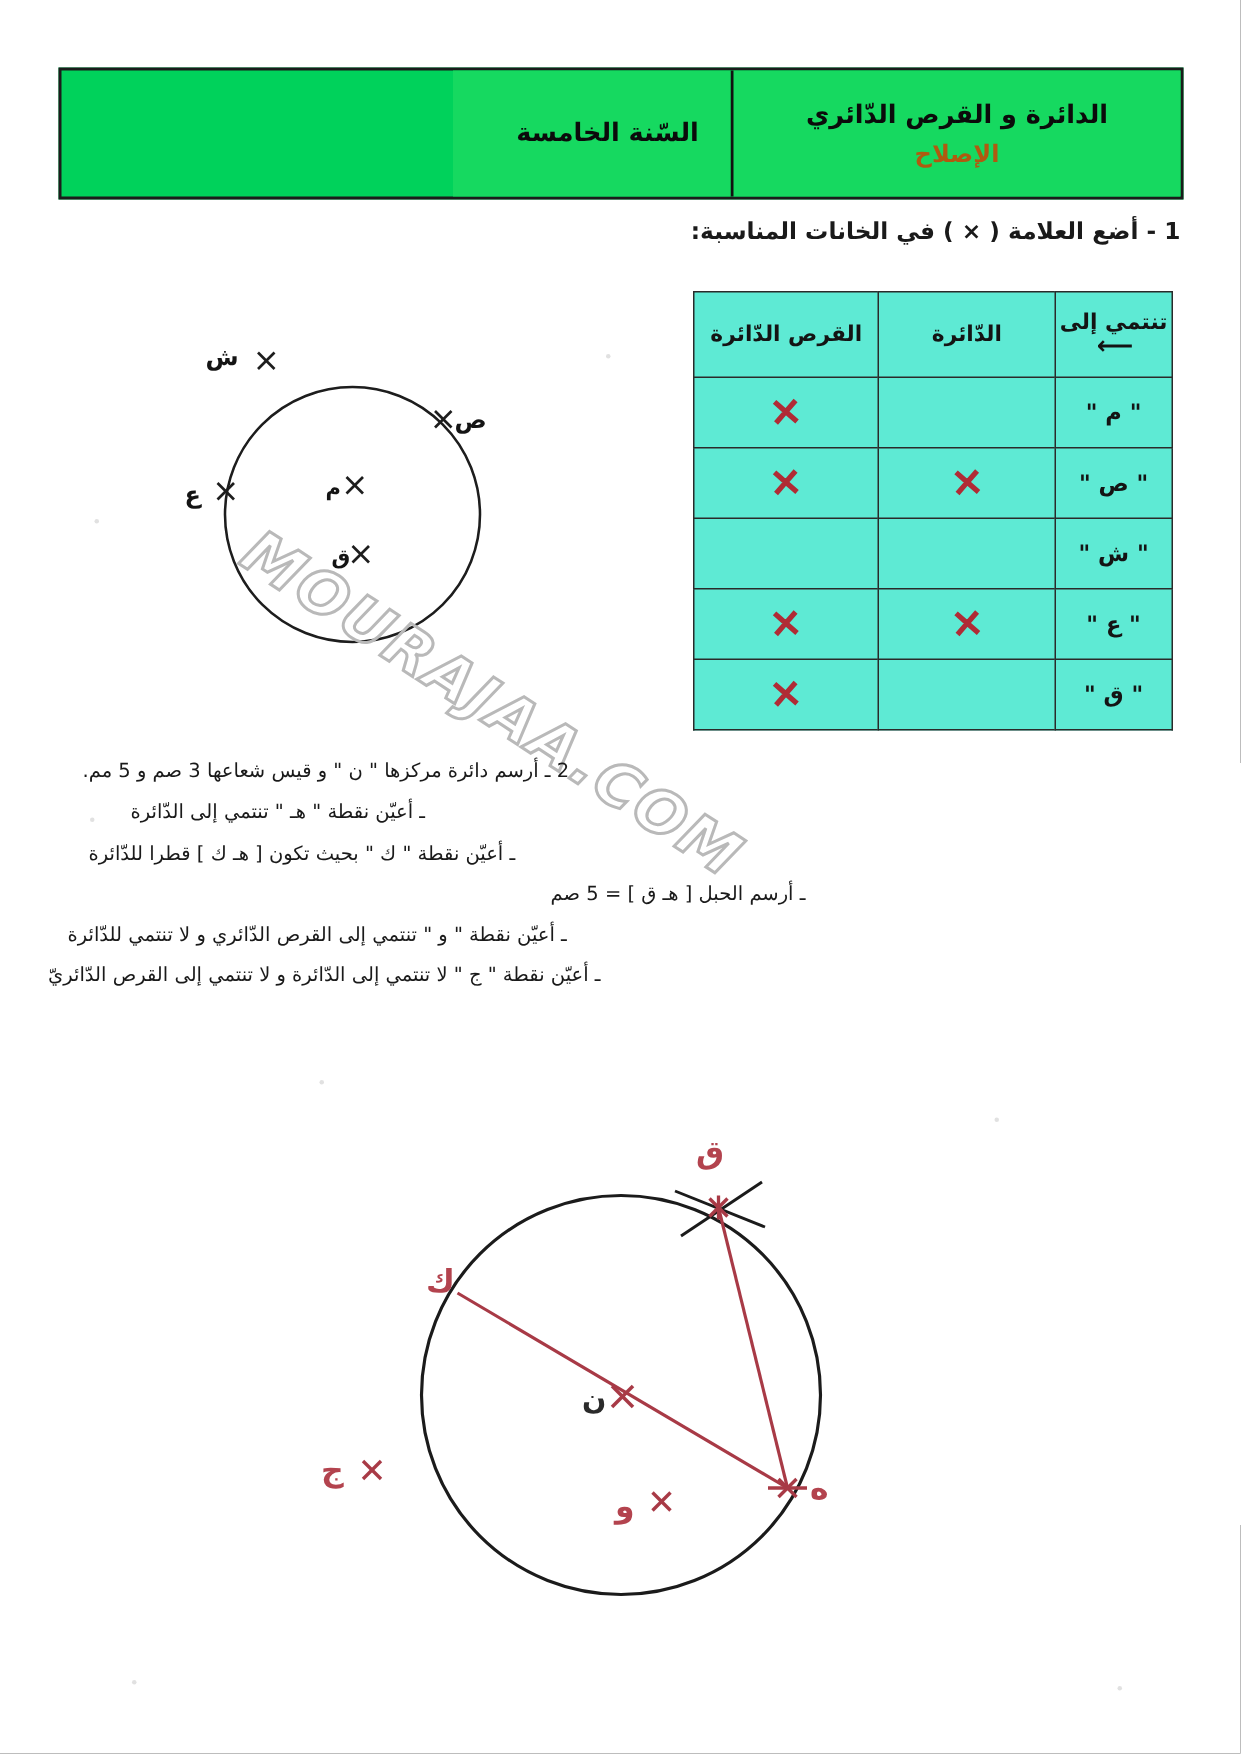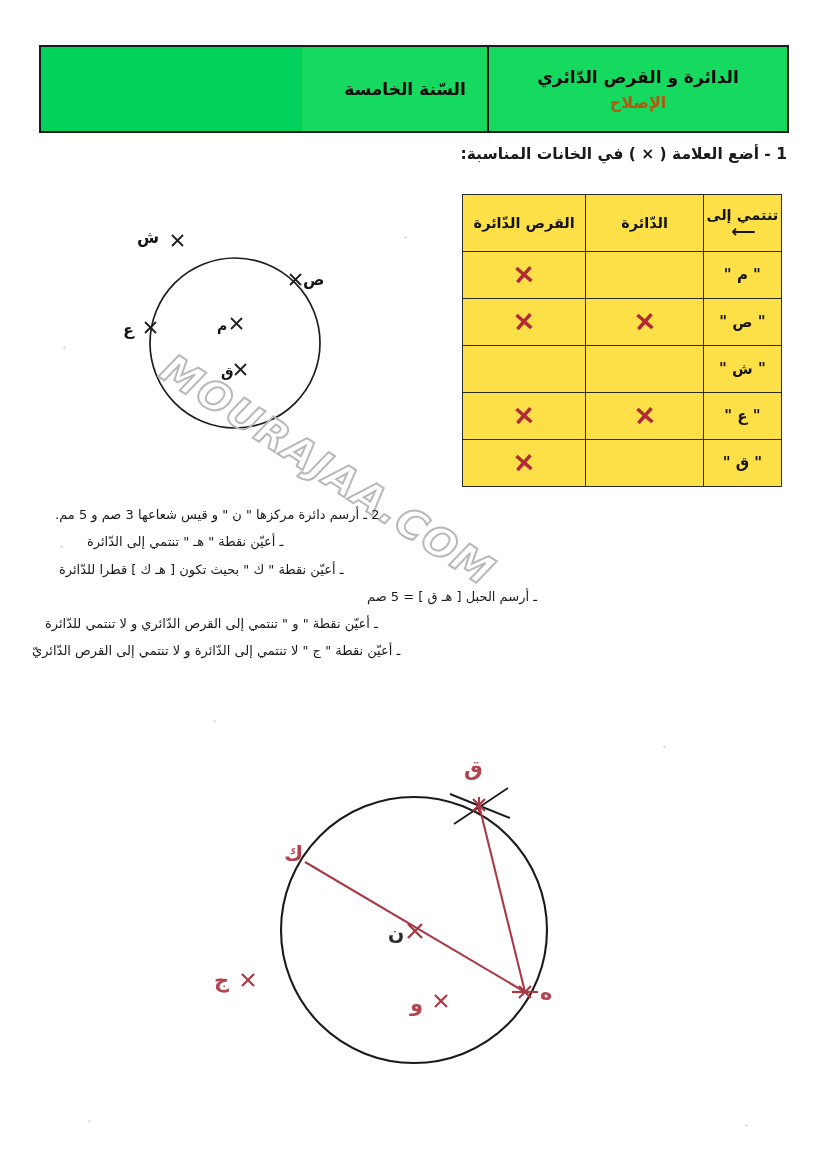--- a/index.html
+++ b/index.html
@@ -81,21 +81,21 @@
   }
 
   
   .belong-table {
     position: absolute;
     top: 194px;
     right: 45px;
     width: 320px;
     border-collapse: collapse;
     direction: rtl;
-    background: #fde047;
+    background: #5eead4;
   }
   .belong-table td, .belong-table th {
     border: 1.6px solid #2a2a2a;
     height: 46px;
     text-align: center;
     vertical-align: middle;
     font-family: "DejaVu Sans", "Liberation Sans", sans-serif;
     font-weight: bold;
     font-size: 14.5px;
     color: #141414;

